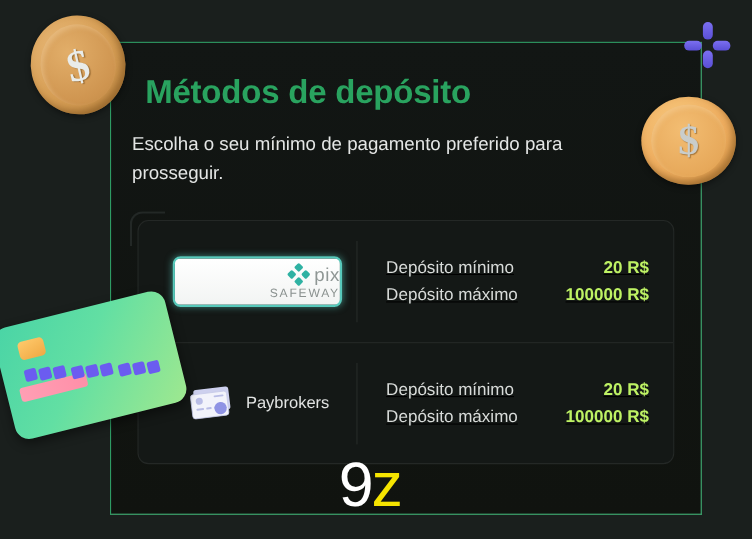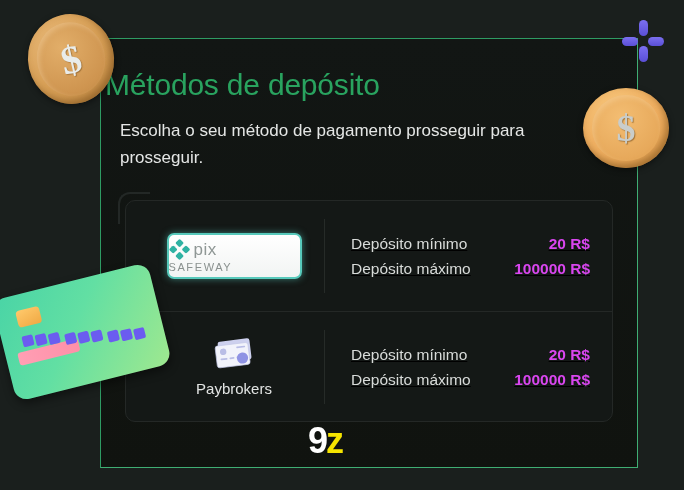--- a/index.html
+++ b/index.html
@@ -36,24 +36,24 @@
     border: 1px solid #2e9b63;
     border-top-color: #2e9b63;
     border-left-color: #2e9b63;
     border-right-color: #3fae73;
     border-bottom-color: #3fae73;
   }
 
   
   #title {
     position: absolute;
-    left: 105px;
+    left: 132px;
     top: 68px;
     font-size: 30px;
-    font-weight: normal;
+    font-weight: bold;
     color: #29a35f;
     letter-spacing: -0.2px;
     white-space: nowrap;
   }
   #subtitle {
     position: absolute;
     left: 120px;
     top: 117px;
     width: 450px;
     font-size: 17px;
@@ -110,37 +110,37 @@
     align-items: baseline;
     line-height: 25px;
   }
   .info-label {
     font-size: 15.5px;
     color: #d8dbd9;
     font-weight: normal;
   }
   .info-value {
     font-size: 15.5px;
-    color: #d946ef;
+    color: #bef264;
     font-weight: bold;
     text-align: center;
     white-space: nowrap;
   }
 
   
   .pix-tile {
-    width: 135px;
+    width: 154px;
     height: 46px;
     border-radius: 7px;
     background: linear-gradient(180deg,#ffffff 0%,#f2f4f3 100%);
     border: 2px solid #57c9bb;
     box-shadow: 0 0 7px rgba(87,201,187,.55);
     display: flex;
     flex-direction: column;
-    align-items: flex-start;
+    align-items: flex-end;
     justify-content: center;
     box-sizing: border-box;
   }
   .pix-top {
     display: flex;
     align-items: center;
     gap: 4px;
     height: 20px;
   }
   .pix-word {
@@ -154,36 +154,36 @@
     font-size: 11px;
     font-weight: normal;
     color: #8a918f;
     letter-spacing: 1.6px;
     margin-top: 1px;
   }
 
   
   .pb-wrap {
     display: flex;
-    flex-direction: column;
+    flex-direction: row;
     align-items: center;
     gap: 9px;
   }
   .pb-label {
     font-size: 15px;
     color: #e2e4e3;
   }
 
   
   #ninez {
     position: absolute;
     left: 308px;
     top: 415px;
-    font-size: 36px;
-    font-weight: bold;
+    font-size: 57px;
+    font-weight: normal;
     letter-spacing: -2px;
     line-height: 52px;
     white-space: nowrap;
     z-index: 7;
   }
   #ninez .n9 { color: #ffffff; }
   #ninez .nz { color: #f5e400; }
 
   
   .deco { position: absolute; }
@@ -284,21 +284,21 @@
 </head>
 <body>
 
 <div id="stage">
 
   <div id="panel"></div>
 
   <div id="ghost-corner"></div>
 
   <div id="title">Métodos de depósito</div>
-  <div id="subtitle">Escolha o seu método de pagamento prosseguir para prosseguir.</div>
+  <div id="subtitle">Escolha o seu mínimo de pagamento preferido para prosseguir.</div>
 
   <div id="methods">
 
     <div class="method-row">
       <div class="logo-col">
         <div class="pix-tile">
           <div class="pix-top">
             <svg width="21" height="21" viewBox="0 0 24 24">
               <g fill="#2fb2a3">
                 <rect x="8.6" y="1.2" width="7" height="7" rx="1.6" transform="rotate(45 12.1 4.7)"></rect>

